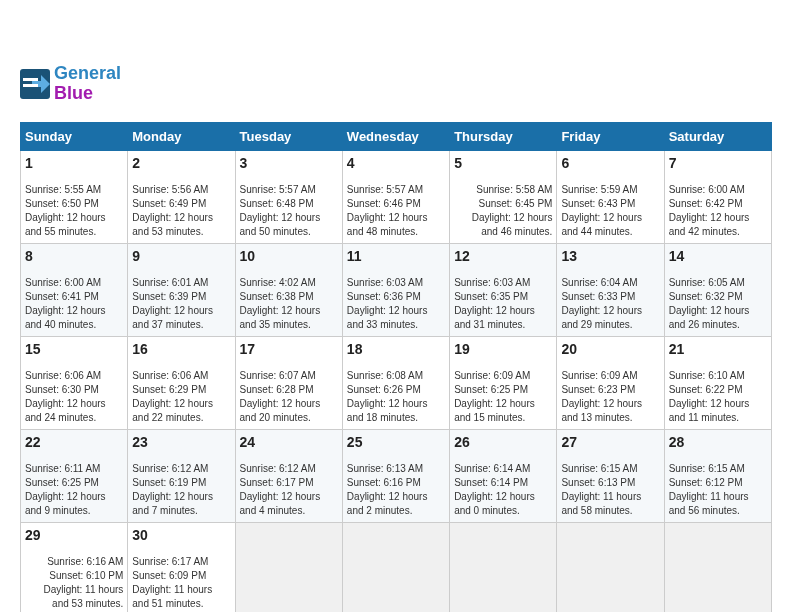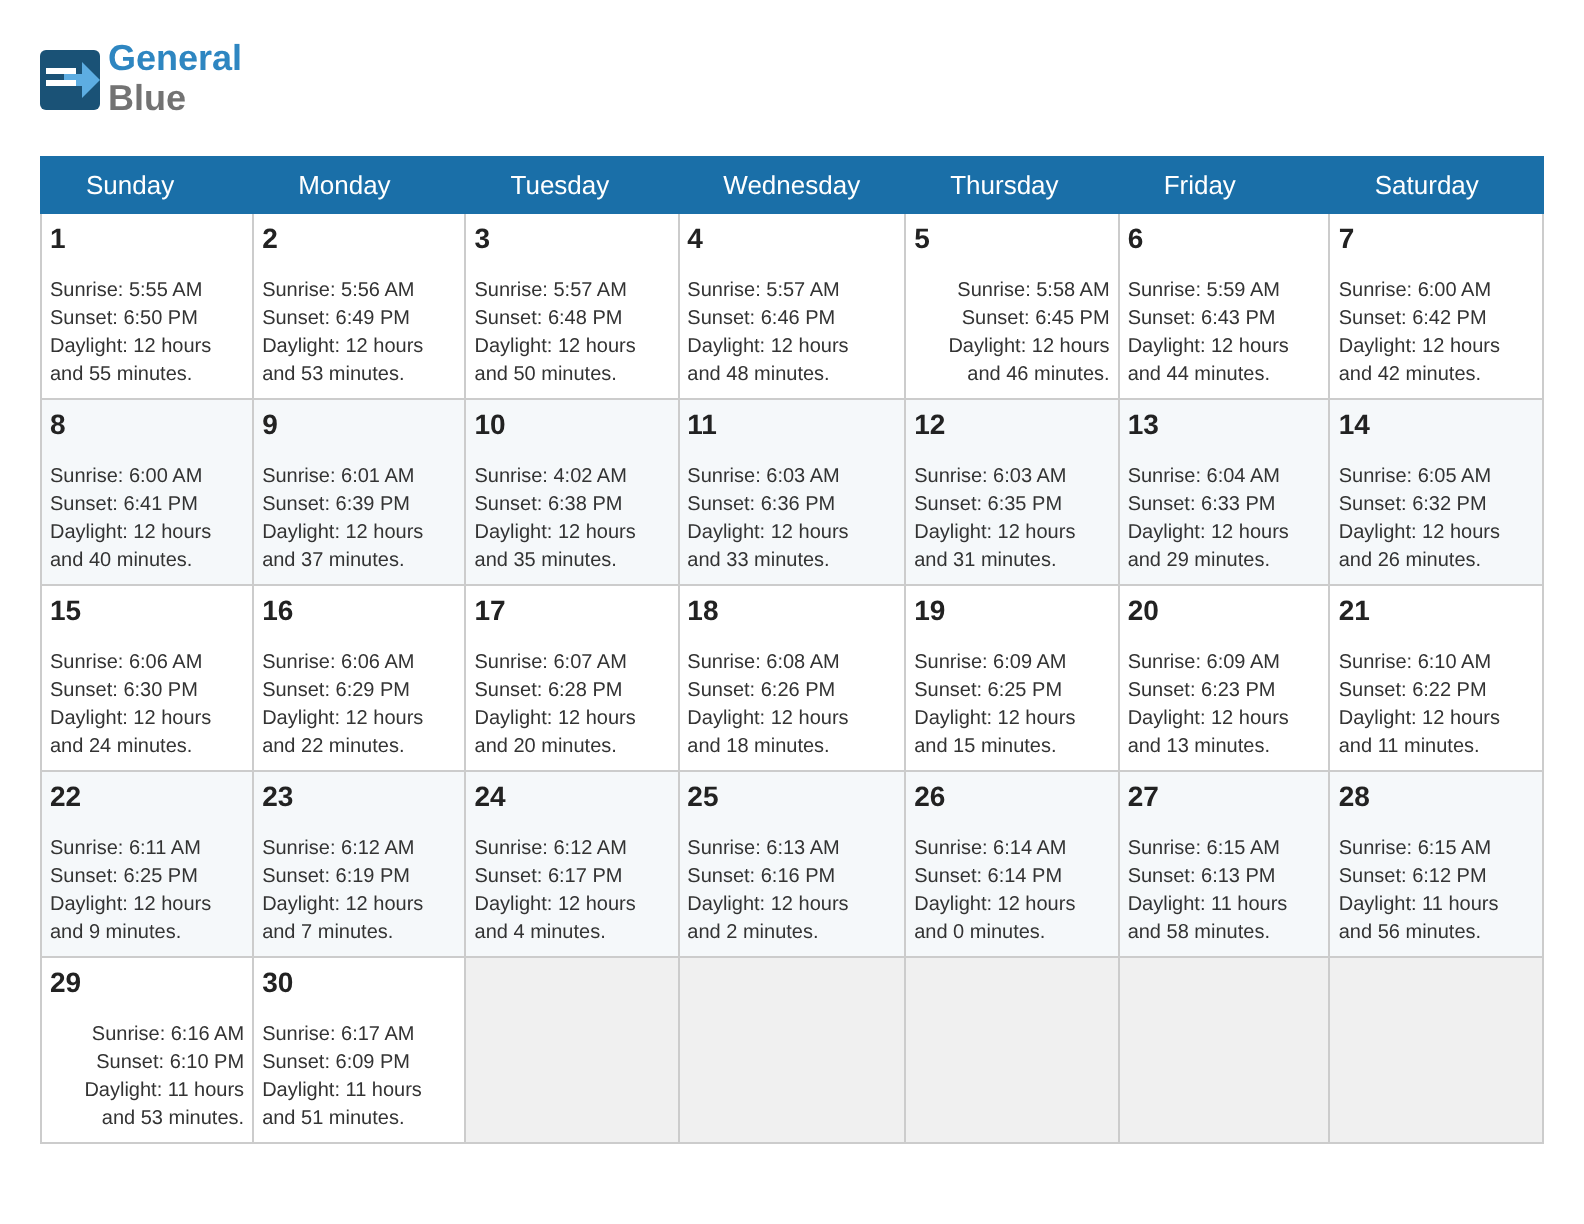--- a/index.html
+++ b/index.html
@@ -7,20 +7,21 @@
       font-family: Arial, sans-serif;
       background: #fff;
       width: 792px;
       min-height: 612px;
       padding: 20px;
     }
     .header-logo {
       display: flex;
       align-items: center;
       margin-bottom: 10px;
+      margin-top: 44px;
     }
     .logo-text {
       font-size: 18px;
       font-weight: bold;
       color: #1a5276;
       line-height: 1.1;
     }
     .logo-text span {
       color: #2e86c1;
     }
@@ -43,24 +44,24 @@
       color: #444;
     }
     table {
       width: 100%;
       border-collapse: collapse;
       font-size: 11px;
     }
     thead tr th {
       background-color: #1a6fa8;
       color: #fff;
-      padding: 6px 22px;
+      padding: 6px 4px;
       text-align: left;
       font-size: 13px;
-      font-weight: normal;
+      font-weight: bold;
       border: 1px solid #1a6fa8;
     }
     tbody tr td {
       border: 1px solid #ccc;
       vertical-align: top;
       padding: 4px;
       height: 80px;
       width: 14.28%;
       background: #fff;
     }
@@ -98,21 +99,21 @@
     <div class="header-logo">
       <svg class="logo-icon" viewBox="0 0 40 40">
         <rect x="0" y="0" width="40" height="40" rx="4" fill="#1a5276"></rect>
         <polygon points="28,8 40,20 28,32 28,24 16,24 16,16 28,16" fill="#5dade2"></polygon>
         <rect x="4" y="12" width="20" height="4" fill="white"></rect>
         <rect x="4" y="20" width="20" height="4" fill="white"></rect>
       </svg>
       <div>
         <div class="logo-text">
           <span>General</span><br>
-          <span style="color:#737373">Blue</span>
+          <span style="color:#a21caf">Blue</span>
         </div>
       </div>
     </div>
     <div class="title-section">
       <div class="month-title"></div>
       <div class="location-title"></div>
     </div>
   </div>
 
   <table>

